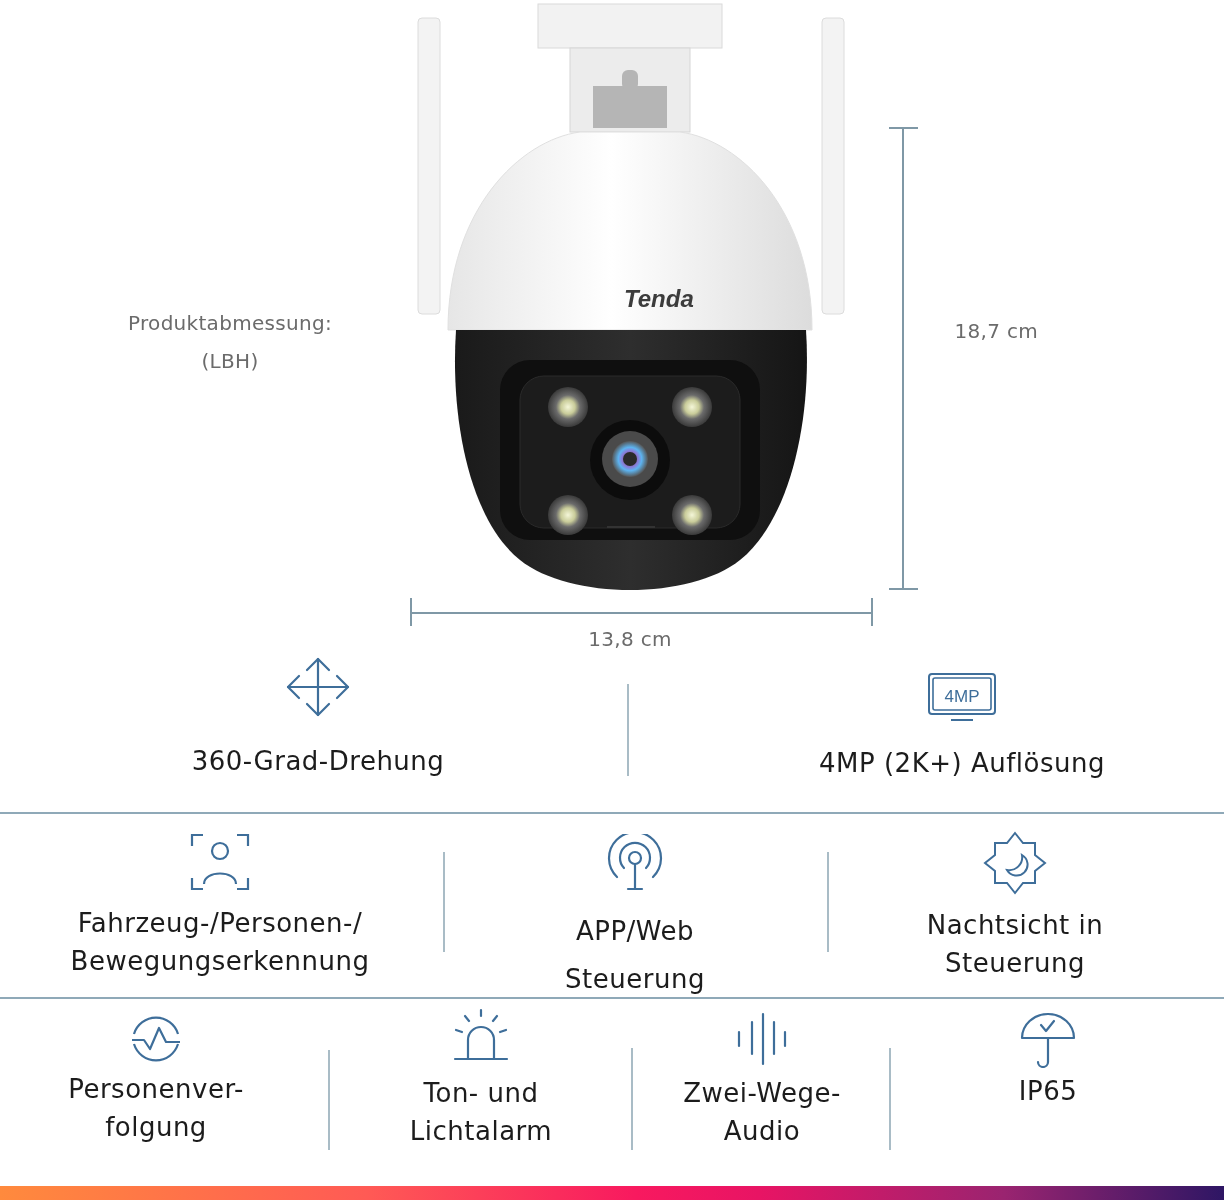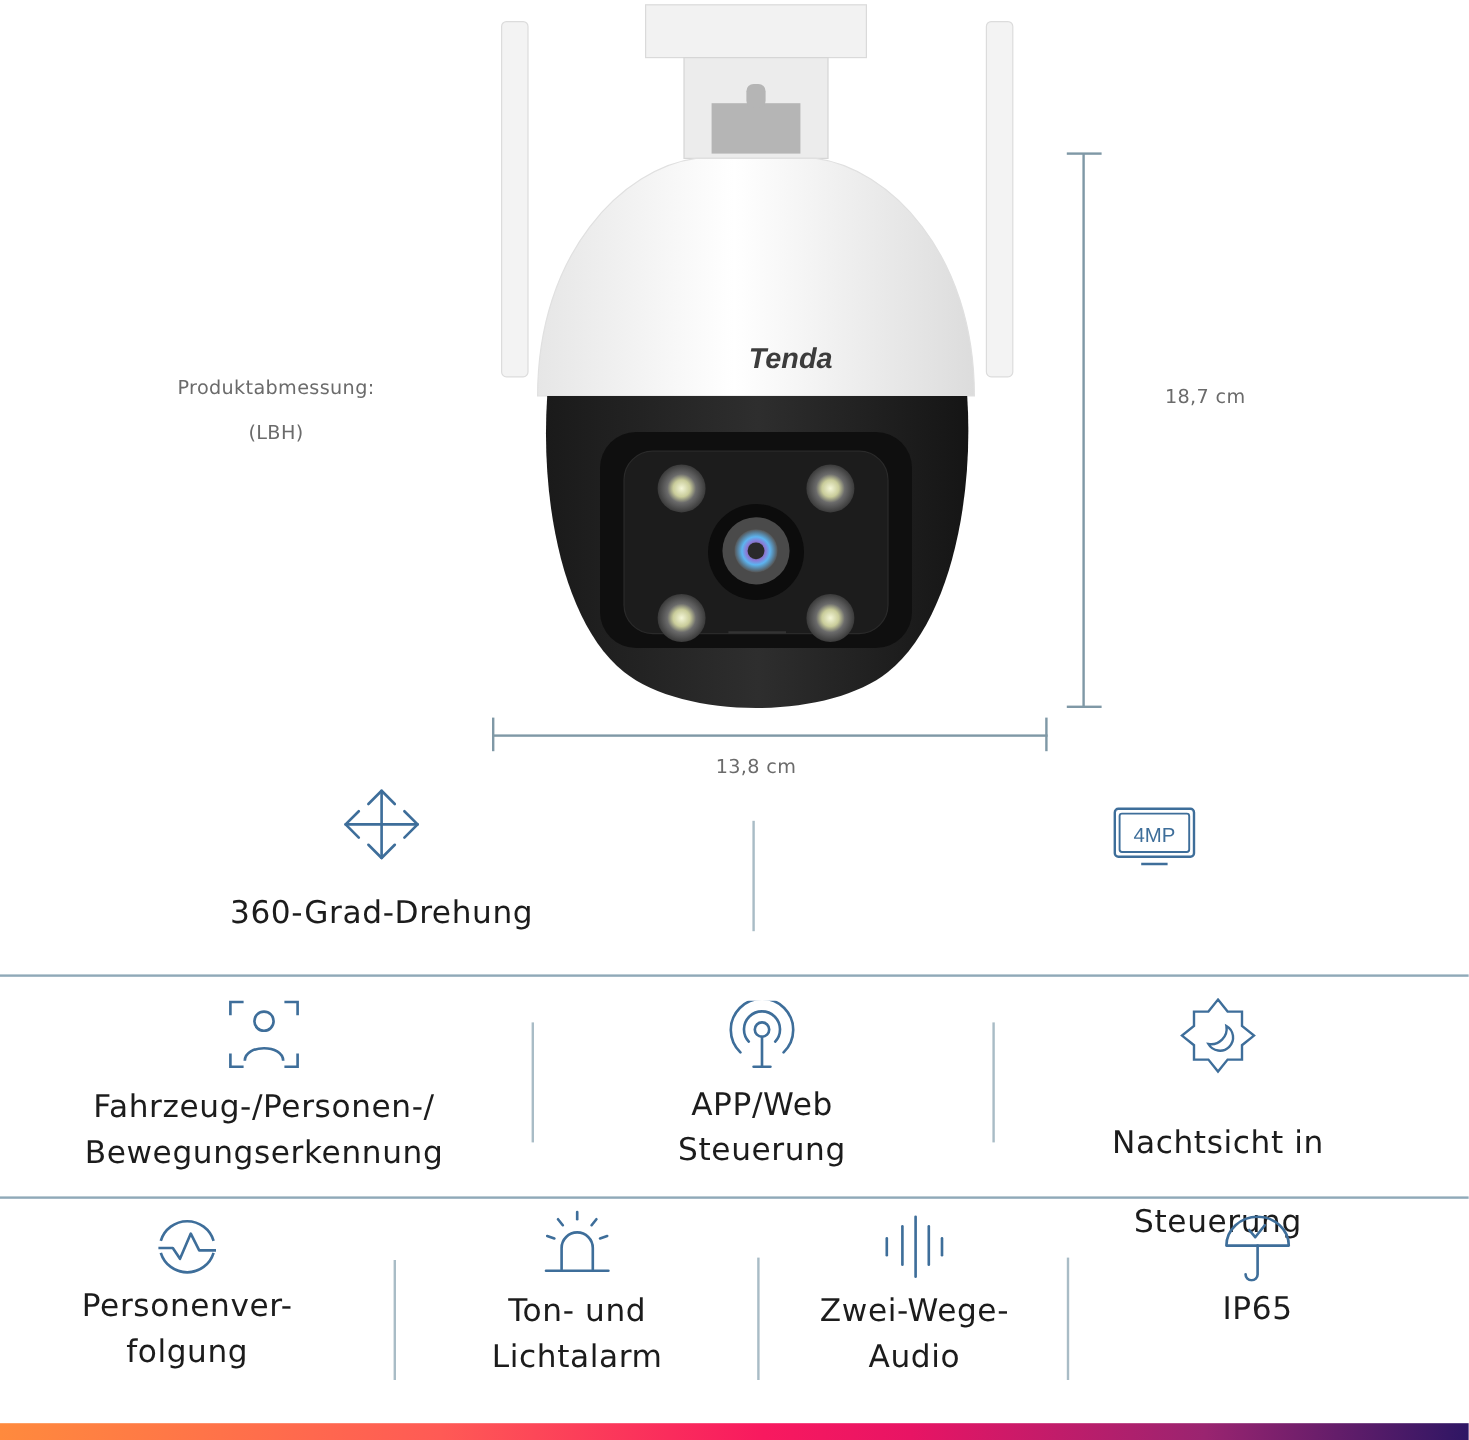--- a/index.html
+++ b/index.html
@@ -1,21 +1,21 @@
 <!DOCTYPE html>
 <html><head>
 <meta charset="utf-8">
 <style>
   * { box-sizing: border-box; margin: 0; padding: 0; }
   html, body { width: 1224px; height: 1200px; background: #ffffff; overflow: hidden; }
   body { position: relative; font-family: "DejaVu Sans", "Liberation Sans", sans-serif; color: #1c1c1c; }
 
   
   .dim-label {
-    position: absolute; color: #6b6b6b; font-size: 16px; text-align: center;
+    position: absolute; color: #6b6b6b; font-size: 20px; text-align: center;
     line-height: 38px; letter-spacing: 0.3px;
   }
   .dim-line { position: absolute; background: #7f98a6; }
 
   
   .camera { position: absolute; left: 400px; top: 0; width: 460px; height: 600px; }
 
   
   .feature {
     position: absolute; text-align: center; display: flex; flex-direction: column; align-items: center;
@@ -118,20 +118,21 @@
 
 <div class="divider-v" style="left:627px; top:684px; height:92px;"></div>
 
 <div class="feature" style="left:762px; top:672px; width:400px;">
   <svg width="70" height="50" viewBox="0 0 70 50">
     <rect x="2" y="2" width="66" height="40" rx="3" fill="none" stroke="#3e6e9a" stroke-width="2"></rect>
     <rect x="6" y="6" width="58" height="32" rx="2" fill="none" stroke="#3e6e9a" stroke-width="1.6"></rect>
     <line x1="24" y1="48" x2="46" y2="48" stroke="#3e6e9a" stroke-width="2"></line>
     <text x="35" y="30" text-anchor="middle" font-family="Liberation Sans, sans-serif" font-size="17" fill="#3e6e9a">4MP</text>
   </svg>
+  <div class="ftext" style="margin-top:22px;">4MP (2K+) Auflösung</div>
 </div>
 
 <div class="divider-h" style="top:812px;"></div>
 
 <div class="feature" style="left:0; top:832px; width:440px;">
   <svg width="60" height="60" viewBox="0 0 60 60">
     <g fill="none" stroke="#3e6e9a" stroke-width="2.2">
       <polyline points="2,14 2,3 13,3"></polyline>
       <polyline points="47,3 58,3 58,14"></polyline>
       <polyline points="2,46 2,57 13,57"></polyline>
@@ -139,37 +140,37 @@
       <circle cx="30" cy="19" r="8"></circle>
       <path d="M 14 52 C 14 38, 46 38, 46 52"></path>
     </g>
   </svg>
   <div class="ftext" style="margin-top:12px;">Fahrzeug-/Personen-/</div>
   <div class="ftext">Bewegungserkennung</div>
 </div>
 
 <div class="divider-v" style="left:443px; top:852px; height:100px;"></div>
 
-<div class="feature" style="left:440px; top:834px; width:390px;">
+<div class="feature" style="left:440px; top:834px; width:390px;gap:10px;">
   <svg width="60" height="58" viewBox="0 0 60 58">
     <g fill="none" stroke="#3e6e9a" stroke-width="2.2" stroke-linecap="round">
       <circle cx="30" cy="24" r="6"></circle>
       <line x1="30" y1="30" x2="30" y2="54"></line>
       <line x1="23" y1="55" x2="37" y2="55"></line>
       <path d="M 19 34 A 15 15 0 1 1 41 34"></path>
       <path d="M 12 43 A 26 26 0 1 1 48 43"></path>
     </g>
   </svg>
   <div class="ftext" style="margin-top:10px;">APP/Web</div>
   <div class="ftext">Steuerung</div>
 </div>
 
 <div class="divider-v" style="left:827px; top:852px; height:100px;"></div>
 
-<div class="feature" style="left:830px; top:830px; width:370px;gap:28px;">
+<div class="feature" style="left:830px; top:830px; width:370px;">
   <svg width="66" height="66" viewBox="0 0 66 66">
     <g fill="none" stroke="#3e6e9a" stroke-width="2">
       <polygon points="33,3 41,13 53,13 53,25 63,33 53,41 53,53 41,53 33,63 25,53 13,53 13,41 3,33 13,25 13,13 25,13"></polygon>
       <path d="M 40 25 A 11 11 0 1 1 25 40 A 13 13 0 0 0 40 25 Z"></path>
     </g>
   </svg>
   <div class="ftext" style="margin-top:10px;">Nachtsicht in</div>
   <div class="ftext">Steuerung</div>
 </div>
 

